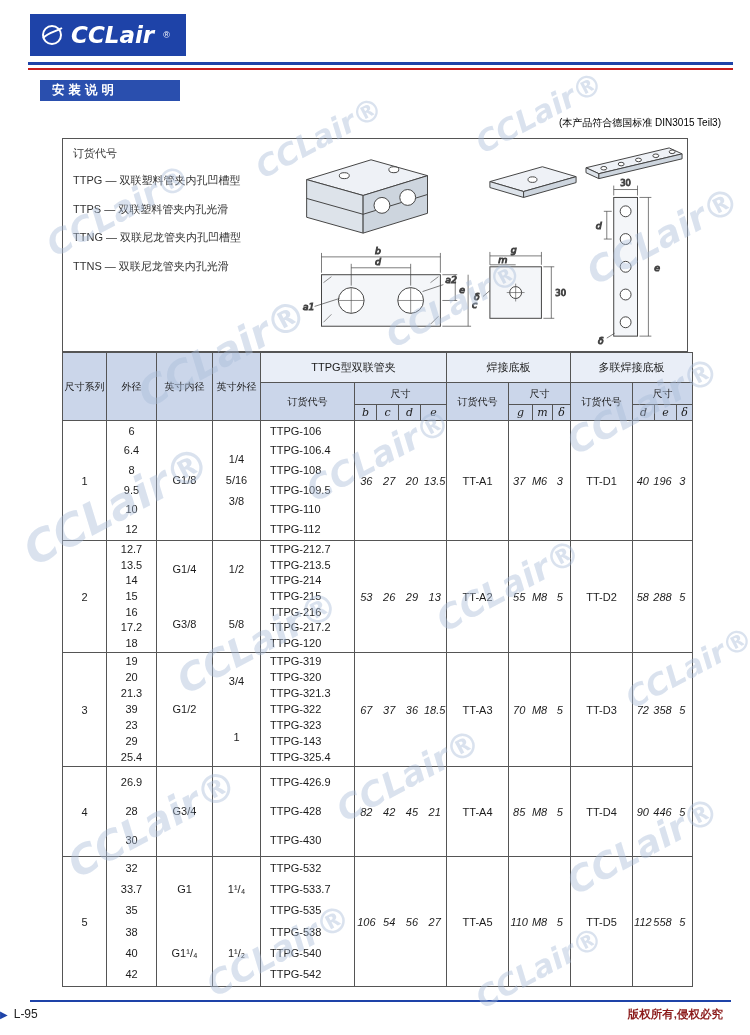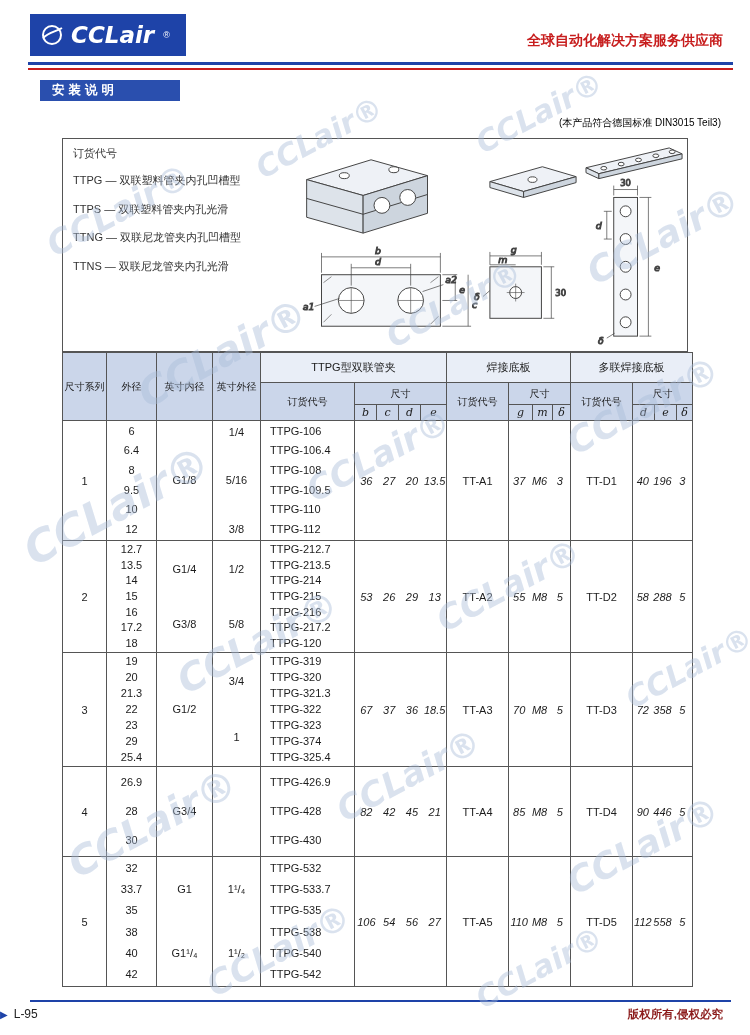--- a/index.html
+++ b/index.html
@@ -32,21 +32,21 @@
 
   
   .main-table{position:absolute;left:62px;top:352px;border-collapse:collapse;table-layout:fixed;width:630px;
     font-size:11px;color:#1c1c1c;}
   .main-table td{border:1px solid #555;text-align:center;vertical-align:middle;padding:0;overflow:hidden;}
   .th{background:#cbd6ea;font-size:10px;}
   .grp{background:#e9eef7;font-size:11px;}
   .lt{background:#cbd6ea;font-style:italic;font-family:"DejaVu Serif",serif;font-size:11px;}
   .cellflex{display:flex;flex-direction:column;justify-content:space-around;align-items:center;width:100%;box-sizing:border-box;}
   .cellflex .ln{line-height:1;}
-  .cluster{justify-content:space-between;}
+  .cluster{justify-content:center;}
   .cluster .ln{margin:5px 0;}
   .codes{align-items:flex-start;padding-left:9px;}
   .dimrow{display:flex;flex-direction:row;width:100%;font-style:italic;}
   .dimrow .ln{flex:1;text-align:center;}
   .h118{height:118px}.h110{height:110px}.h112{height:112px}.h88{height:88px}.h128{height:128px}
 
   
   .footer-rule{position:absolute;left:30px;right:30px;top:1000px;height:2px;background:#1e43a8;}
   .footer-page{position:absolute;left:0;right:0;top:1007px;text-align:left;font-size:12px;color:#222;}
   .marker{color:#1e43a8;font-size:10px;margin-right:6px;}
@@ -62,21 +62,20 @@
 <div class="page">
 
   <div class="logo-block">
     <svg class="logo-icon" viewBox="0 0 24 24">
       <circle cx="12" cy="12" r="9" fill="none" stroke="#fff" stroke-width="2"></circle>
       <path d="M3 15 C 9 9, 15 9, 22 5" fill="none" stroke="#fff" stroke-width="2"></path>
     </svg>
     <span class="logo-text">CCLair</span>
     <span class="logo-reg">®</span>
   </div>
-  <div class="slogan">全球自动化解决方案服务供应商</div>
   <div class="rule-blue"></div>
   <div class="rule-red"></div>
 
   <div class="section-bar">安装说明</div>
   <div class="std-note">(本产品符合德国标准 DIN3015  Teil3)</div>
 
   <div class="order-box">
     <div class="order-text">
       <div class="order-title">订货代号</div>
       <div class="order-item">TTPG — 双联塑料管夹内孔凹槽型</div>
@@ -374,21 +373,21 @@
           </td>
     </tr>
 
     <tr style="height:114px">
       <td>3</td>
       <td>
             <div class="cellflex h112">
               <div class="ln">19</div>
               <div class="ln">20</div>
               <div class="ln">21.3</div>
-              <div class="ln">22</div>
+              <div class="ln">39</div>
               <div class="ln">23</div>
               <div class="ln">29</div>
               <div class="ln">25.4</div>
             </div>
           </td>
       <td>
             <div class="cellflex h112">
               <div class="ln">G1/2</div>
             </div>
           </td>
@@ -398,21 +397,21 @@
               <div class="ln">1</div>
             </div>
           </td>
       <td>
             <div class="cellflex h112 codes">
               <div class="ln">TTPG-319</div>
               <div class="ln">TTPG-320</div>
               <div class="ln">TTPG-321.3</div>
               <div class="ln">TTPG-322</div>
               <div class="ln">TTPG-323</div>
-              <div class="ln">TTPG-374</div>
+              <div class="ln">TTPG-143</div>
               <div class="ln">TTPG-325.4</div>
             </div>
           </td>
       <td colspan="4">
             <div class="dimrow">
               <div class="ln">67</div>
               <div class="ln">37</div>
               <div class="ln">36</div>
               <div class="ln">18.5</div>
             </div>

